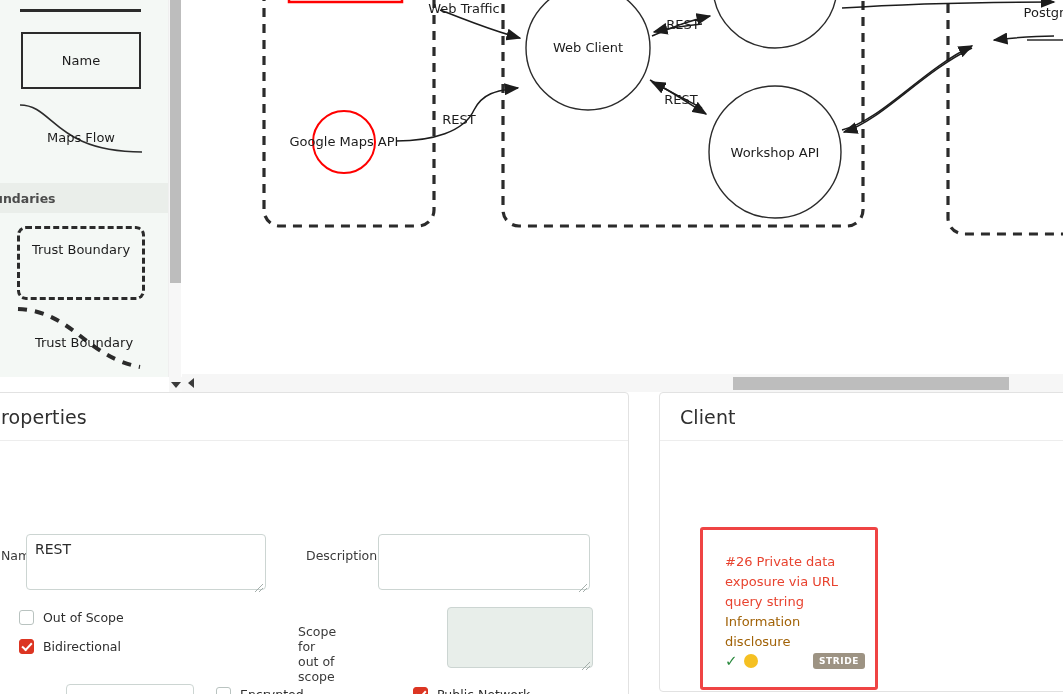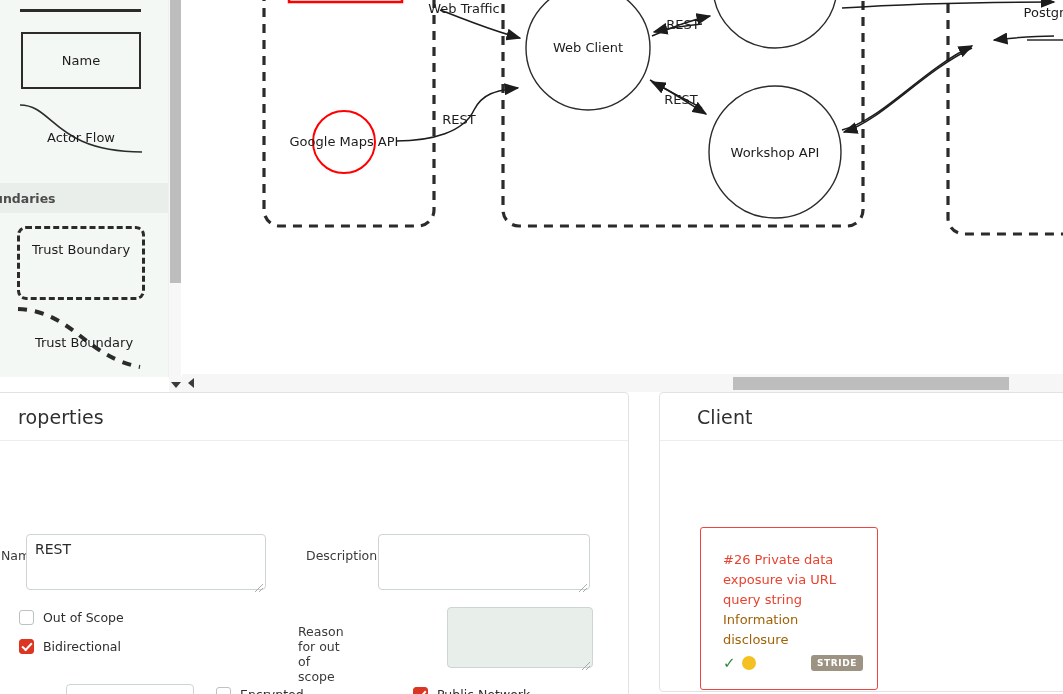--- a/index.html
+++ b/index.html
@@ -136,21 +136,20 @@
   #threats-panel    { left: 659px; width: 430px; height: 300px; }
 
   .panel-header {
     height: 48px; display: flex; align-items: center;
     padding-left: 34px;
     border-bottom: 1px solid #ededed;
   }
   .panel-header h2 {
     margin: 0; font-size: 19px; font-weight: normal; color: #2f2f2f;
     letter-spacing: 0.1px;
-    padding-left: 17px;
   }
   #threats-panel .panel-header { padding-left: 20px; }
 
   .panel-body { position: relative; padding: 0; }
 
   
   .form-row { position: absolute; }
   .fld-label {
     font-size: 12.5px; color: #3a3a3a;
     font-family: "DejaVu Sans", "Liberation Sans", sans-serif;
@@ -185,21 +184,21 @@
     width: 4px; height: 8px;
     border: solid #ffffff; border-width: 0 2px 2px 0;
     transform: rotate(43deg) translate(-1px,-1px);
   }
   .cb-label { margin-left: 9px; font-size: 12.5px; color: #2e2e2e; white-space: nowrap; }
 
   
   #threat-card {
     position: absolute; left: 40px; top: 86px;
     width: 178px; height: 163px;
-    border: 1px solid #ef4444; border-radius: 3px;
+    border: 3px solid #ef4444; border-radius: 3px;
     background: #ffffff;
     padding: 22px 18px 10px 22px;
   }
   .threat-title {
     color: #e8432f; font-size: 13px; line-height: 20px;
     margin: 0 0 0 0;
   }
   .threat-type {
     color: #a16207; font-size: 13px; line-height: 20px; margin: 0;
   }
@@ -231,21 +230,21 @@
       <div class="palette-sep-line"></div>
 
       <div class="palette-actor">
         <span>Name</span>
       </div>
 
       <div class="palette-dataflow">
         <svg width="126" height="62" viewBox="0 0 126 62">
           <path d="M2,5 C36,5 36,52 124,52" stroke="#2b2b2b" stroke-width="1.6" fill="none"></path>
         </svg>
-        <div class="lbl">Actor Flow</div>
+        <div class="lbl">Maps Flow</div>
       </div>
 
       <div class="palette-section">
         <span>undaries</span>
       </div>
 
       <div class="palette-tb-box">
         <span>Trust Boundary</span>
       </div>
 
@@ -370,21 +369,21 @@
           <span class="cb"></span>
           <span class="cb-label">Out of Scope</span>
         </div>
 
         <div class="cbrow" style="left:52px; top:198px;">
           <span class="cb checked"></span>
           <span class="cb-label">Bidirectional</span>
         </div>
 
         <div class="form-row" style="left:335px; top:169px;">
-          <span class="fld-label" style="position:absolute; left:-4px; top:14px;">Reason for out of scope</span>
+          <span class="fld-label" style="position:absolute; left:-4px; top:14px;">Scope for out of scope</span>
           <div style="position:absolute; left:145px; top:-3px;">
             <textarea class="ta disabled" rows="3" style="width: 146px; height: 61px;" disabled=""></textarea>
             <svg class="corner-grip" viewBox="0 0 10 10">
               <path d="M9,1 L1,9 M9,5 L5,9" stroke="#9aa5a2" stroke-width="0.9" fill="none"></path>
             </svg>
           </div>
         </div>
 
         <div class="form-row" style="left:34px; top:246px;">
 

